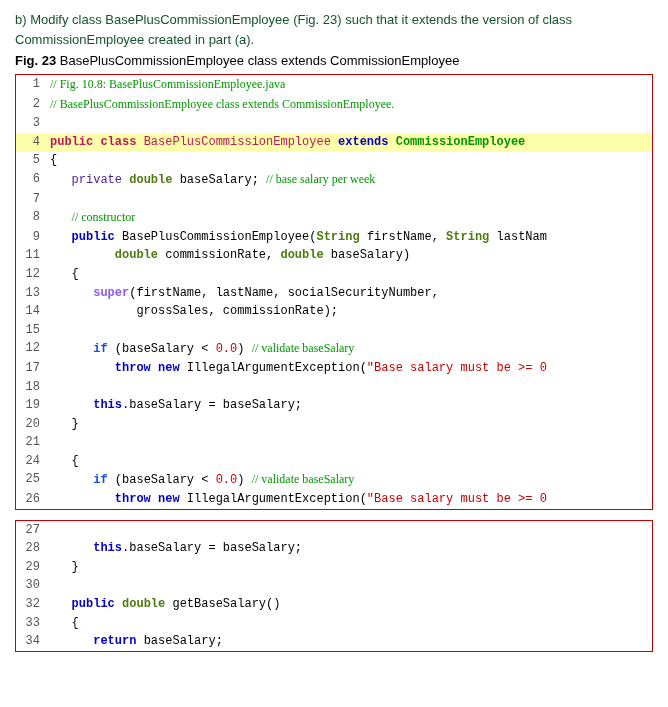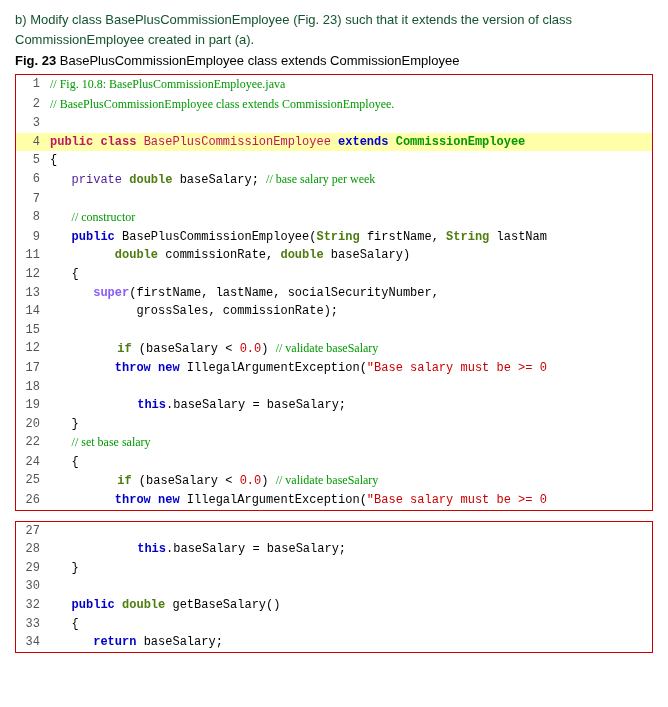--- a/index.html
+++ b/index.html
@@ -79,27 +79,27 @@
 
     
     .c-comment { color: #009900; font-family: Liberation Serif, serif; }
     .c-keyword { color: #be185d; font-weight: bold; }
     .c-classname { color: #be185d; font-weight: normal; }
     .c-extends { color: #0000cc; font-weight: bold; }
     .c-superclass { color: #009900; font-weight: bold; }
     .c-type { color: #4d7c0f; font-weight: bold; }
     .c-number { color: #cc0000; }
     .c-string { color: #cc0000; }
-    .c-this { color: #0000cc; font-weight: bold; margin-left: 44px; }
+    .c-this { color: #0000cc; font-weight: bold; }
     .c-void { color: #0000cc; font-weight: bold; }
     .c-public { color: #0000cc; font-weight: bold; }
     .c-private { color: #4c1d95; font-weight: normal; }
     .c-super { color: #8b5cf6; font-weight: bold; }
     .c-throw { color: #0000cc; font-weight: bold; }
-    .c-if { color: #4d7c0f; font-weight: bold; margin-left: 24px; }
+    .c-if { color: #1d4ed8; font-weight: bold; }
     .c-return { color: #0000cc; font-weight: bold; }
   </style>
 </head>
 <body>
 
 <div class="page-container">
 
   <p class="intro-text">b) Modify class BasePlusCommissionEmployee (Fig. 23) such that it extends the version of class CommissionEmployee created in part (a).</p>
 
   <p class="fig-label">
@@ -198,25 +198,25 @@
     <div class="code-line">
       <span class="line-num">19</span>
       <span class="line-content">      <span class="c-this">this</span>.baseSalary = baseSalary;</span>
     </div>
 
     <div class="code-line">
       <span class="line-num">20</span>
       <span class="line-content">   }</span>
     </div>
 
-
-    <div class="code-line">
-      <span class="line-num">22</span>
-      <span class="line-content">   <span class="c-comment">// set base salary</span></span>
-    </div>
+    <div class="code-line">
+      <span class="line-num">21</span>
+      <span class="line-content"></span>
+    </div>
+
 
 
     <div class="code-line">
       <span class="line-num">24</span>
       <span class="line-content">   {</span>
     </div>
 
     <div class="code-line">
       <span class="line-num">25</span>
       <span class="line-content">      <span class="c-if">if</span> (baseSalary &lt; <span class="c-number">0.0</span>) <span class="c-comment">// validate baseSalary</span></span>

